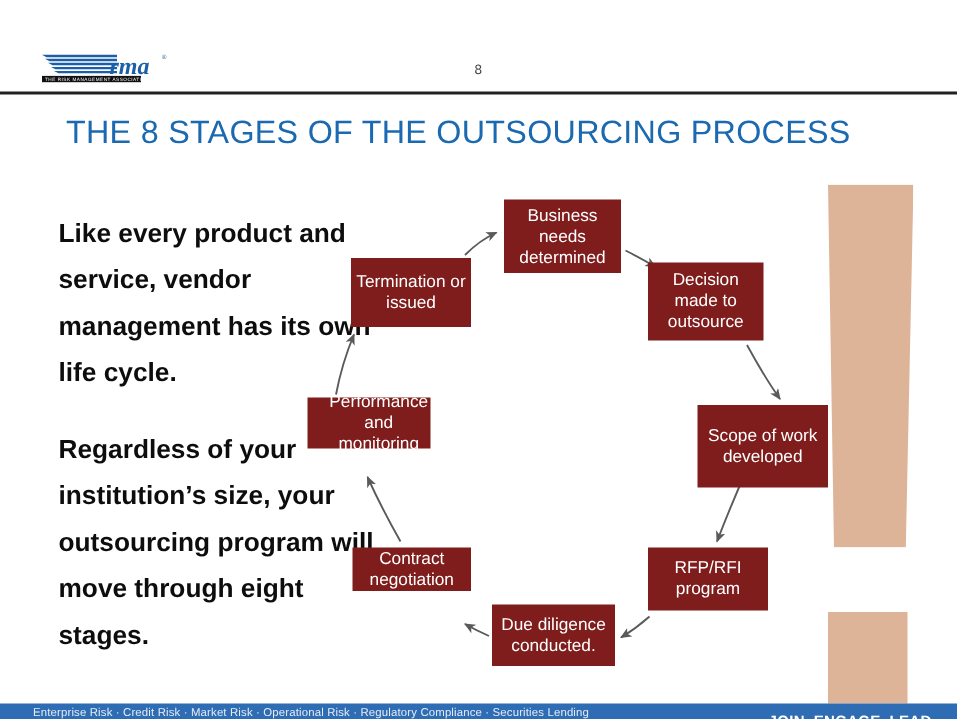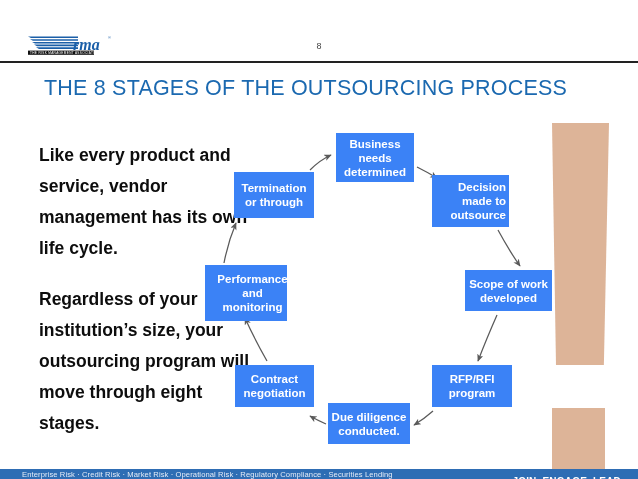--- a/index.html
+++ b/index.html
@@ -88,40 +88,39 @@
   #deco-dot {
     left: 552px;
     top: 388px;
     width: 53px;
     height: 61px;
   }
 
   
   .node {
     position: absolute;
-    background: #3b82f6;
+    background: #7f1d1d;
     color: #ffffff;
     font-size: 11.5px;
     line-height: 14px;
     text-align: center;
     display: flex;
     align-items: center;
     justify-content: center;
     box-sizing: border-box;
     padding: 2px 3px;
-    font-weight: bold;
   }
 
   #node-business   { left: 336px; top: 113px; width: 78px; height: 49px; }
-  #node-decision   { left: 432px; top: 155px; width: 77px; height: 52px; text-align: right; }
-  #node-scope      { left: 465px; top: 250px; width: 87px; height: 41px; }
+  #node-decision   { left: 432px; top: 155px; width: 77px; height: 52px; }
+  #node-scope      { left: 465px; top: 250px; width: 87px; height: 55px; }
   #node-rfp        { left: 432px; top: 345px; width: 80px; height: 42px; }
   #node-duedil     { left: 328px; top: 383px; width: 82px; height: 41px; justify-content: center; }
-  #node-contract   { left: 235px; top: 345px; width: 79px; height: 42px; }
-  #node-performance{ left: 205px; top: 245px; width: 82px; height: 56px; padding-left: 16px; }
+  #node-contract   { left: 235px; top: 345px; width: 79px; height: 29px; }
+  #node-performance{ left: 205px; top: 245px; width: 82px; height: 34px; padding-left: 16px; }
   #node-termination{ left: 234px; top: 152px; width: 80px; height: 46px; }
 
   
   #arrows {
     position: absolute;
     left: 0;
     top: 0;
     width: 638px;
     height: 479px;
     pointer-events: none;
@@ -224,20 +223,20 @@
   <div class="node" id="node-duedil">
     <span>Due diligence conducted.</span>
   </div>
   <div class="node" id="node-contract">
     <span>Contract negotiation</span>
   </div>
   <div class="node" id="node-performance">
     <span>Performance and monitoring</span>
   </div>
   <div class="node" id="node-termination">
-    <span>Termination or through</span>
+    <span>Termination or issued</span>
   </div>
 
   <div id="footer-bar"></div>
   <div id="footer-disciplines">Enterprise Risk · Credit Risk · Market Risk · Operational Risk · Regulatory Compliance · Securities Lending</div>
   <div id="footer-tagline">JOIN. ENGAGE. LEAD.</div>
 
 </div>
 
 </body></html>

